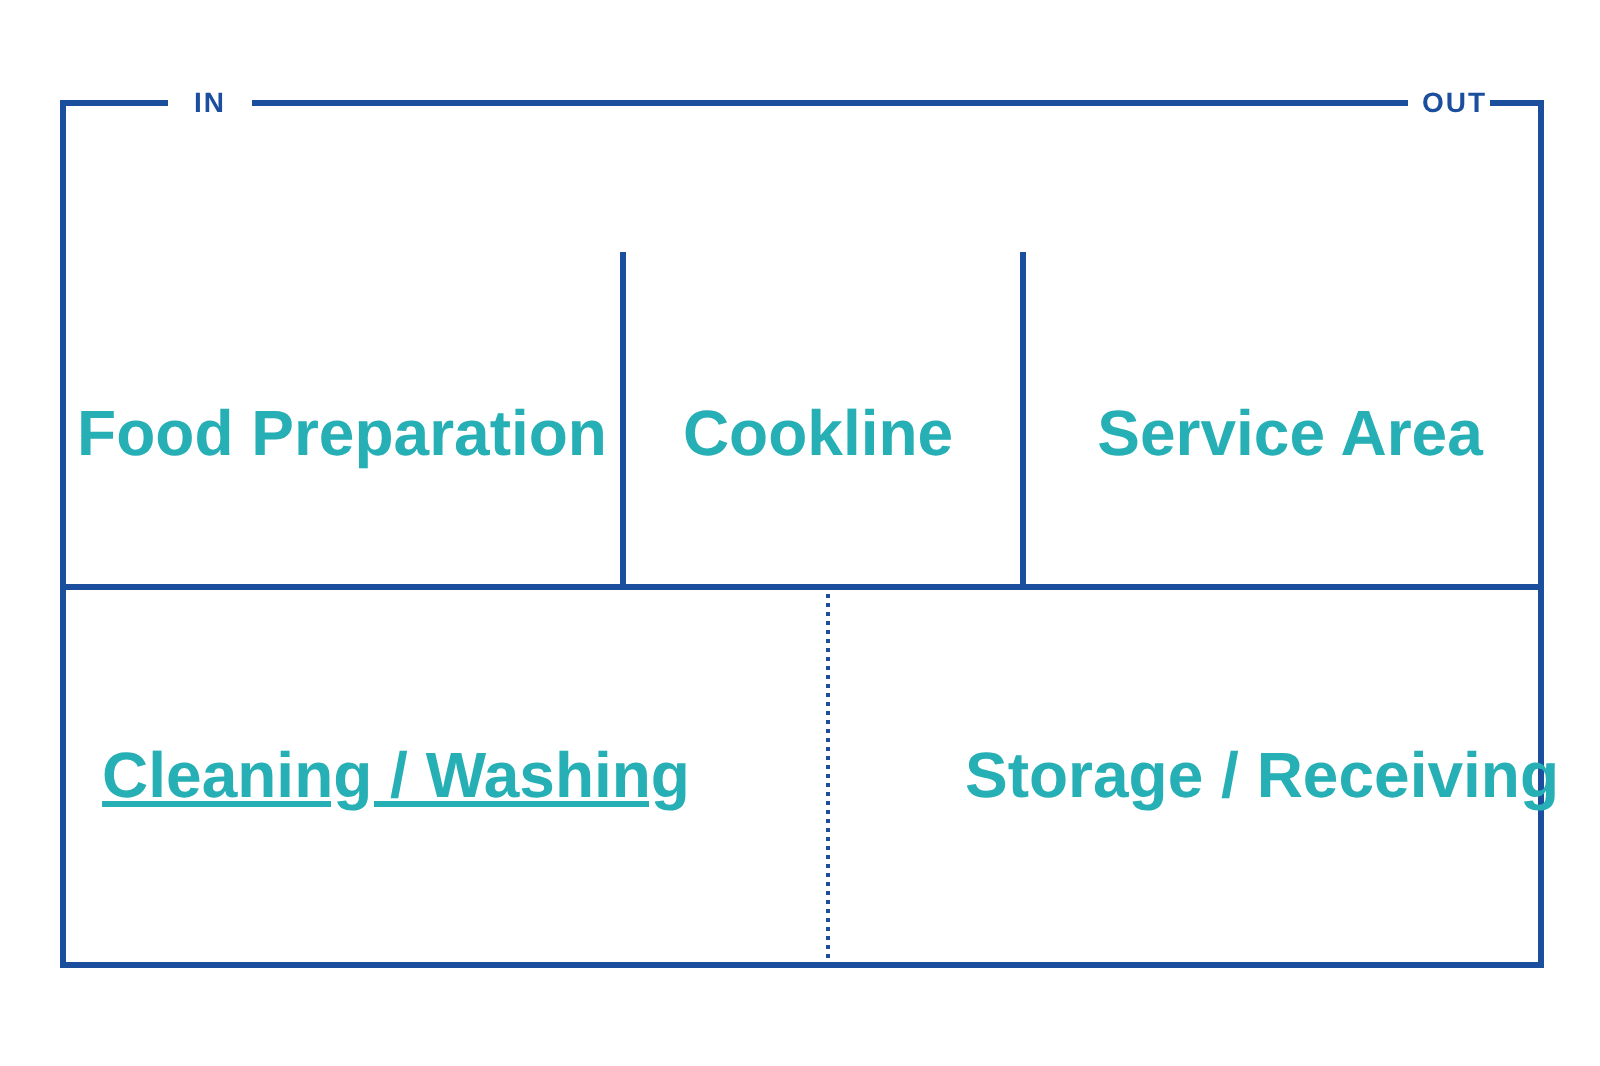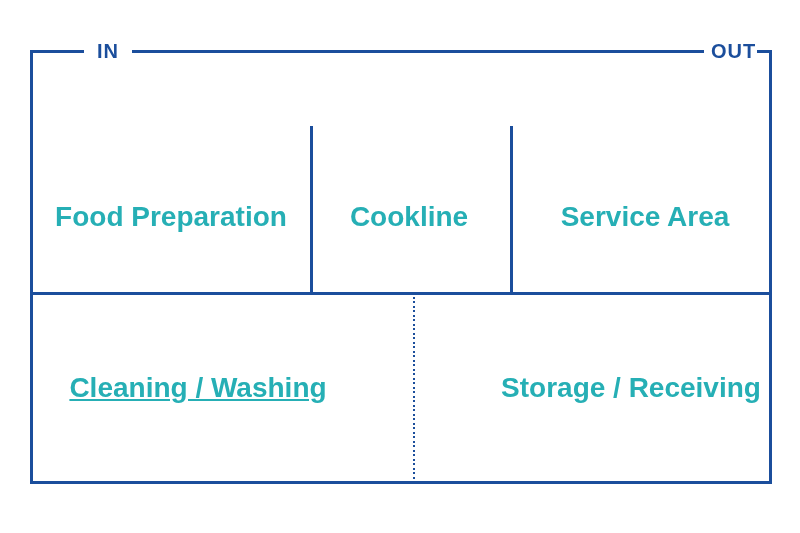--- a/index.html
+++ b/index.html
@@ -66,42 +66,42 @@
       transparent 4.5px
     );
   }
   
   .flow-label {
     position: absolute;
     top: 51px;
     transform: translateY(-50%);
     background: var(--bg);
     color: var(--wall-blue);
-    font-size: 20px;
+    font-size: 14px;
     font-weight: bold;
     letter-spacing: 1px;
     line-height: 18px;
     white-space: nowrap;
     z-index: 2;
   }
   .flow-label.in {
     left: 84px;
     padding: 0 13px;
   }
   .flow-label.out {
     left: 704px;
     padding-left: 7px;
     padding-right: 1px;
   }
   
   .region-label {
     position: absolute;
     transform: translate(-50%, -50%);
     color: var(--region-teal);
-    font-size: 28px;
+    font-size: 32px;
     font-weight: bold;
     white-space: nowrap;
     z-index: 1;
   }
   .region-food-preparation  { left: 171px; top: 217px; }
   .region-cookline          { left: 409px; top: 217px; }
   .region-service-area      { left: 645px; top: 217px; }
   .region-cleaning-washing  { left: 198px; top: 388px; text-decoration: underline; }
   .region-storage-receiving { left: 631px; top: 388px; text-align: right; }
 </style>

